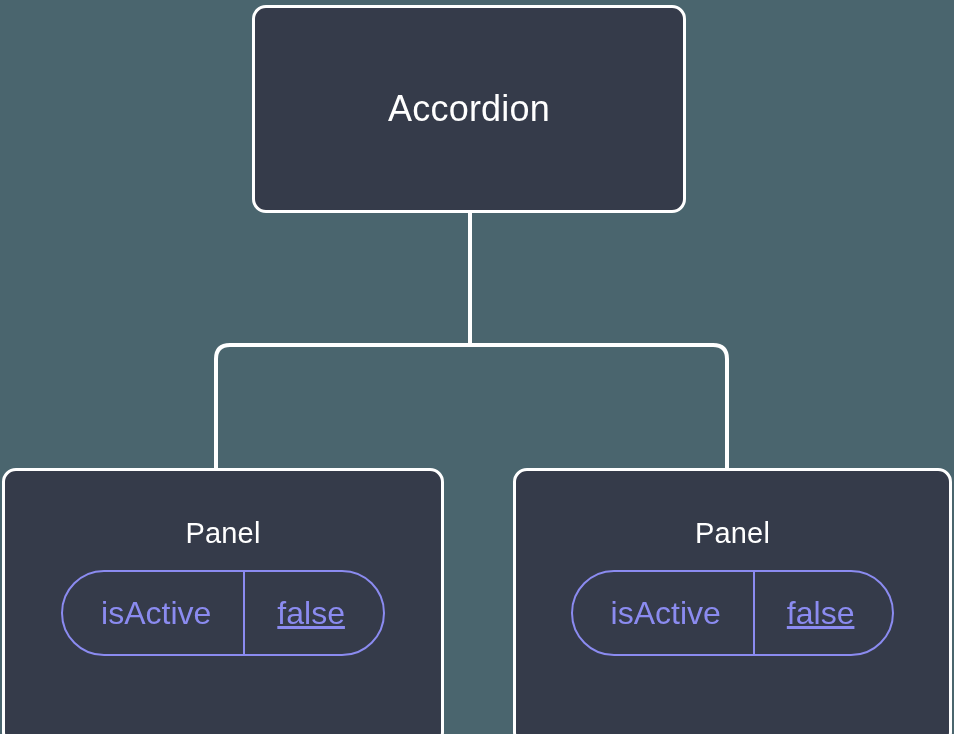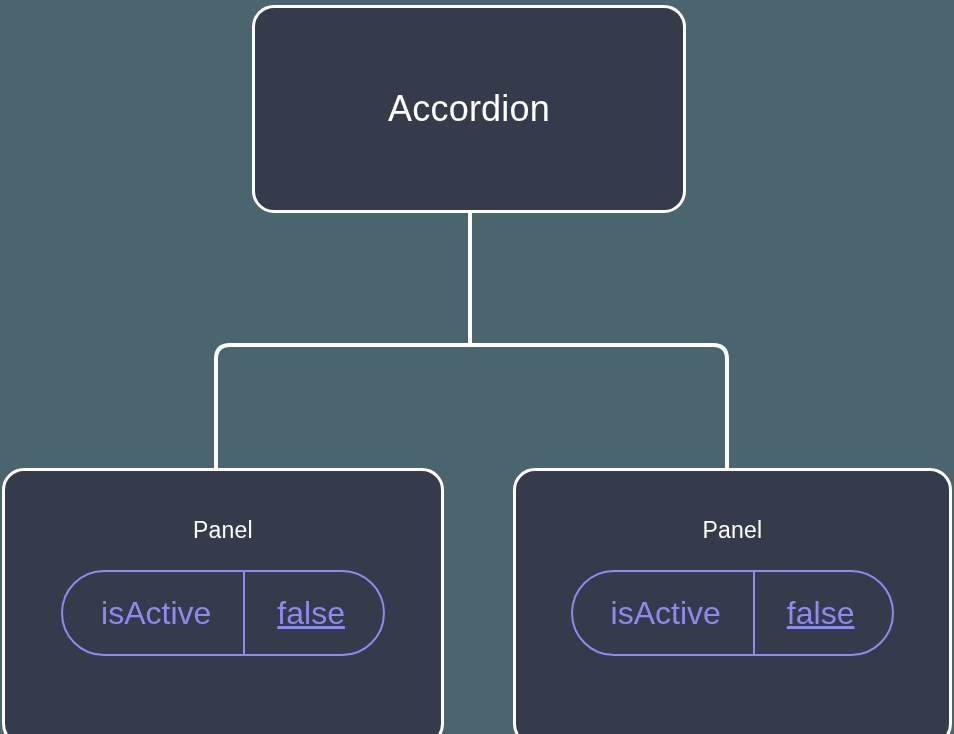--- a/index.html
+++ b/index.html
@@ -31,21 +31,21 @@
     height: 734px;
     pointer-events: none;
   }
 
   
   .node {
     position: absolute;
     box-sizing: border-box;
     background: #353b4a;
     border: 3px solid #ffffff;
-    border-radius: 22px;
+    border-radius: 14px;
     display: flex;
     flex-direction: column;
     align-items: center;
   }
 
   .node-root {
     left: 252px;
     top: 5px;
     width: 434px;
     height: 208px;
@@ -72,26 +72,26 @@
   .node-title {
     color: #ffffff;
     font-size: 36px;
     font-weight: 400;
     letter-spacing: 0.2px;
     line-height: 1;
     text-align: center;
   }
 
   .node-leaf .node-title {
-    font-size: 23px;
+    font-size: 29px;
   }
 
   
   .prop-pill {
-    margin-top: 28px;
+    margin-top: 22px;
     height: 86px;
     box-sizing: border-box;
     border: 2px solid #8b8bf0;
     border-radius: 999px;
     display: flex;
     align-items: stretch;
     background: transparent;
   }
 
   .prop-key,

